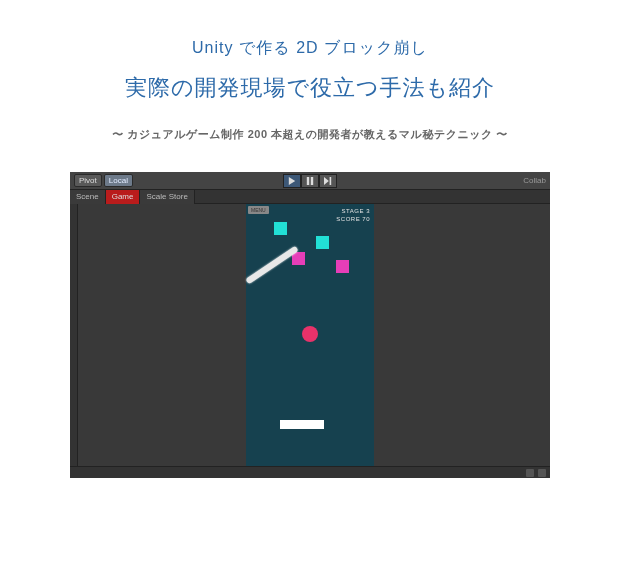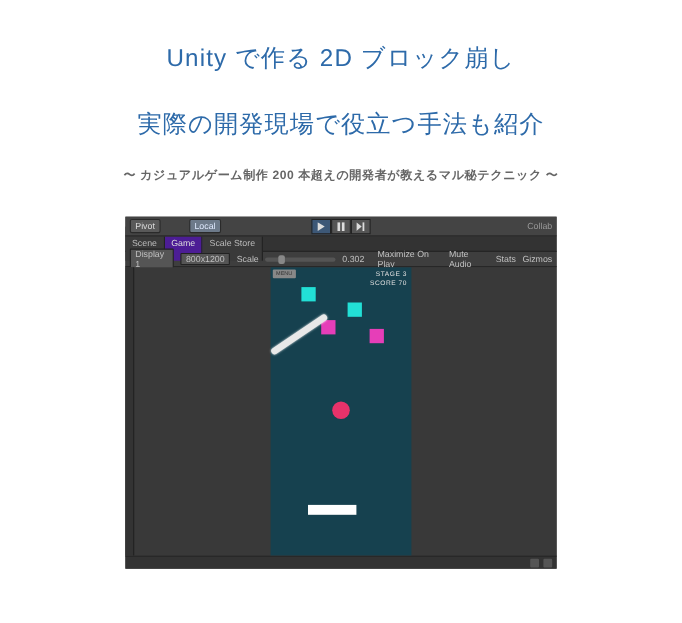--- a/index.html
+++ b/index.html
@@ -12,33 +12,33 @@
   }
   .page {
     padding: 30px 28px 0 28px;
   }
   .title-1, .title-2 {
     text-align: center;
     color: #2d6aa9;
     font-weight: 300;
     letter-spacing: 1px;
   }
-  .title-1 { font-size: 22px; margin-top: 8px; margin-bottom: 30px; }
+  .title-1 { font-size: 16px; margin-top: 8px; margin-bottom: 14px; }
   .title-2 { font-size: 22px; margin-bottom: 24px; }
   .subtitle {
     text-align: center;
     color: #666;
     font-size: 11px;
     margin-bottom: 30px;
     letter-spacing: 0.5px;
     font-weight: bold;
   }
 
   .editor {
-    width: 392px;
+    width: 480px;
     margin: 0 auto;
     background: #3c3c3c;
     font-family: Arial, sans-serif;
     color: #c0c0c0;
     font-size: 9px;
   }
 
   
   .topbar {
     height: 18px;
@@ -55,21 +55,21 @@
     padding-left: 4px;
   }
   .top-pill {
     background: #595959;
     border: 1px solid #2a2a2a;
     border-radius: 2px;
     padding: 1px 4px;
     font-size: 8px;
     color: #ddd;
   }
-  .top-pill.active { background: #6d7a8a; color:#e0eaff;margin-left:24px; }
+  .top-pill.active { background: #6d7a8a; color:#e0eaff; }
   .playbar {
     position: absolute;
     left: 50%;
     transform: translateX(-50%);
     display: flex;
     gap: 0;
   }
   .pbtn {
     width: 18px; height: 14px;
     background: #555;
@@ -93,21 +93,21 @@
     align-items: center;
     border-bottom: 1px solid #222;
   }
   .tab {
     padding: 11px 6px;
     font-size: 8px;
     color: #bbb;
     border-right: 1px solid #222;
     background:#3a3a3a;
   }
-  .tab.active { background:#4c1d95; color:#ddd; }
+  .tab.active { background:#b91c1c; color:#ddd; }
 
   
   .ctrl {
     height: 14px;
     background: #3e3e3e;
     display: flex;
     align-items: center;
     gap: 6px;
     padding: 0 4px;
     font-size: 8px;
@@ -220,32 +220,20 @@
         <span class="collab">Collab</span>
       </div>
     </div>
 
     <div class="tabs">
       <div class="tab">Scene</div>
       <div class="tab active">Game</div>
       <div class="tab">Scale Store</div>
     </div>
 
-    <div class="ctrl">
-      <span class="dd">Display 1</span>
-      <span class="dd">800x1200</span>
-      <span>Scale</span>
-      <div class="slider"></div>
-      <span>0.302</span>
-      <div class="spacer"></div>
-      <span>Maximize On Play</span>
-      <span>Mute Audio</span>
-      <span>Stats</span>
-      <span>Gizmos</span>
-    </div>
 
     <div class="viewport">
       <div class="leftpanel"></div>
       <div class="game">
         <div class="menu-pill">MENU</div>
         <div class="hud">
           <div>STAGE 3</div>
           <div>SCORE 70</div>
         </div>
         <div class="block b-cyan" style="left:28px; top:18px;"></div>

